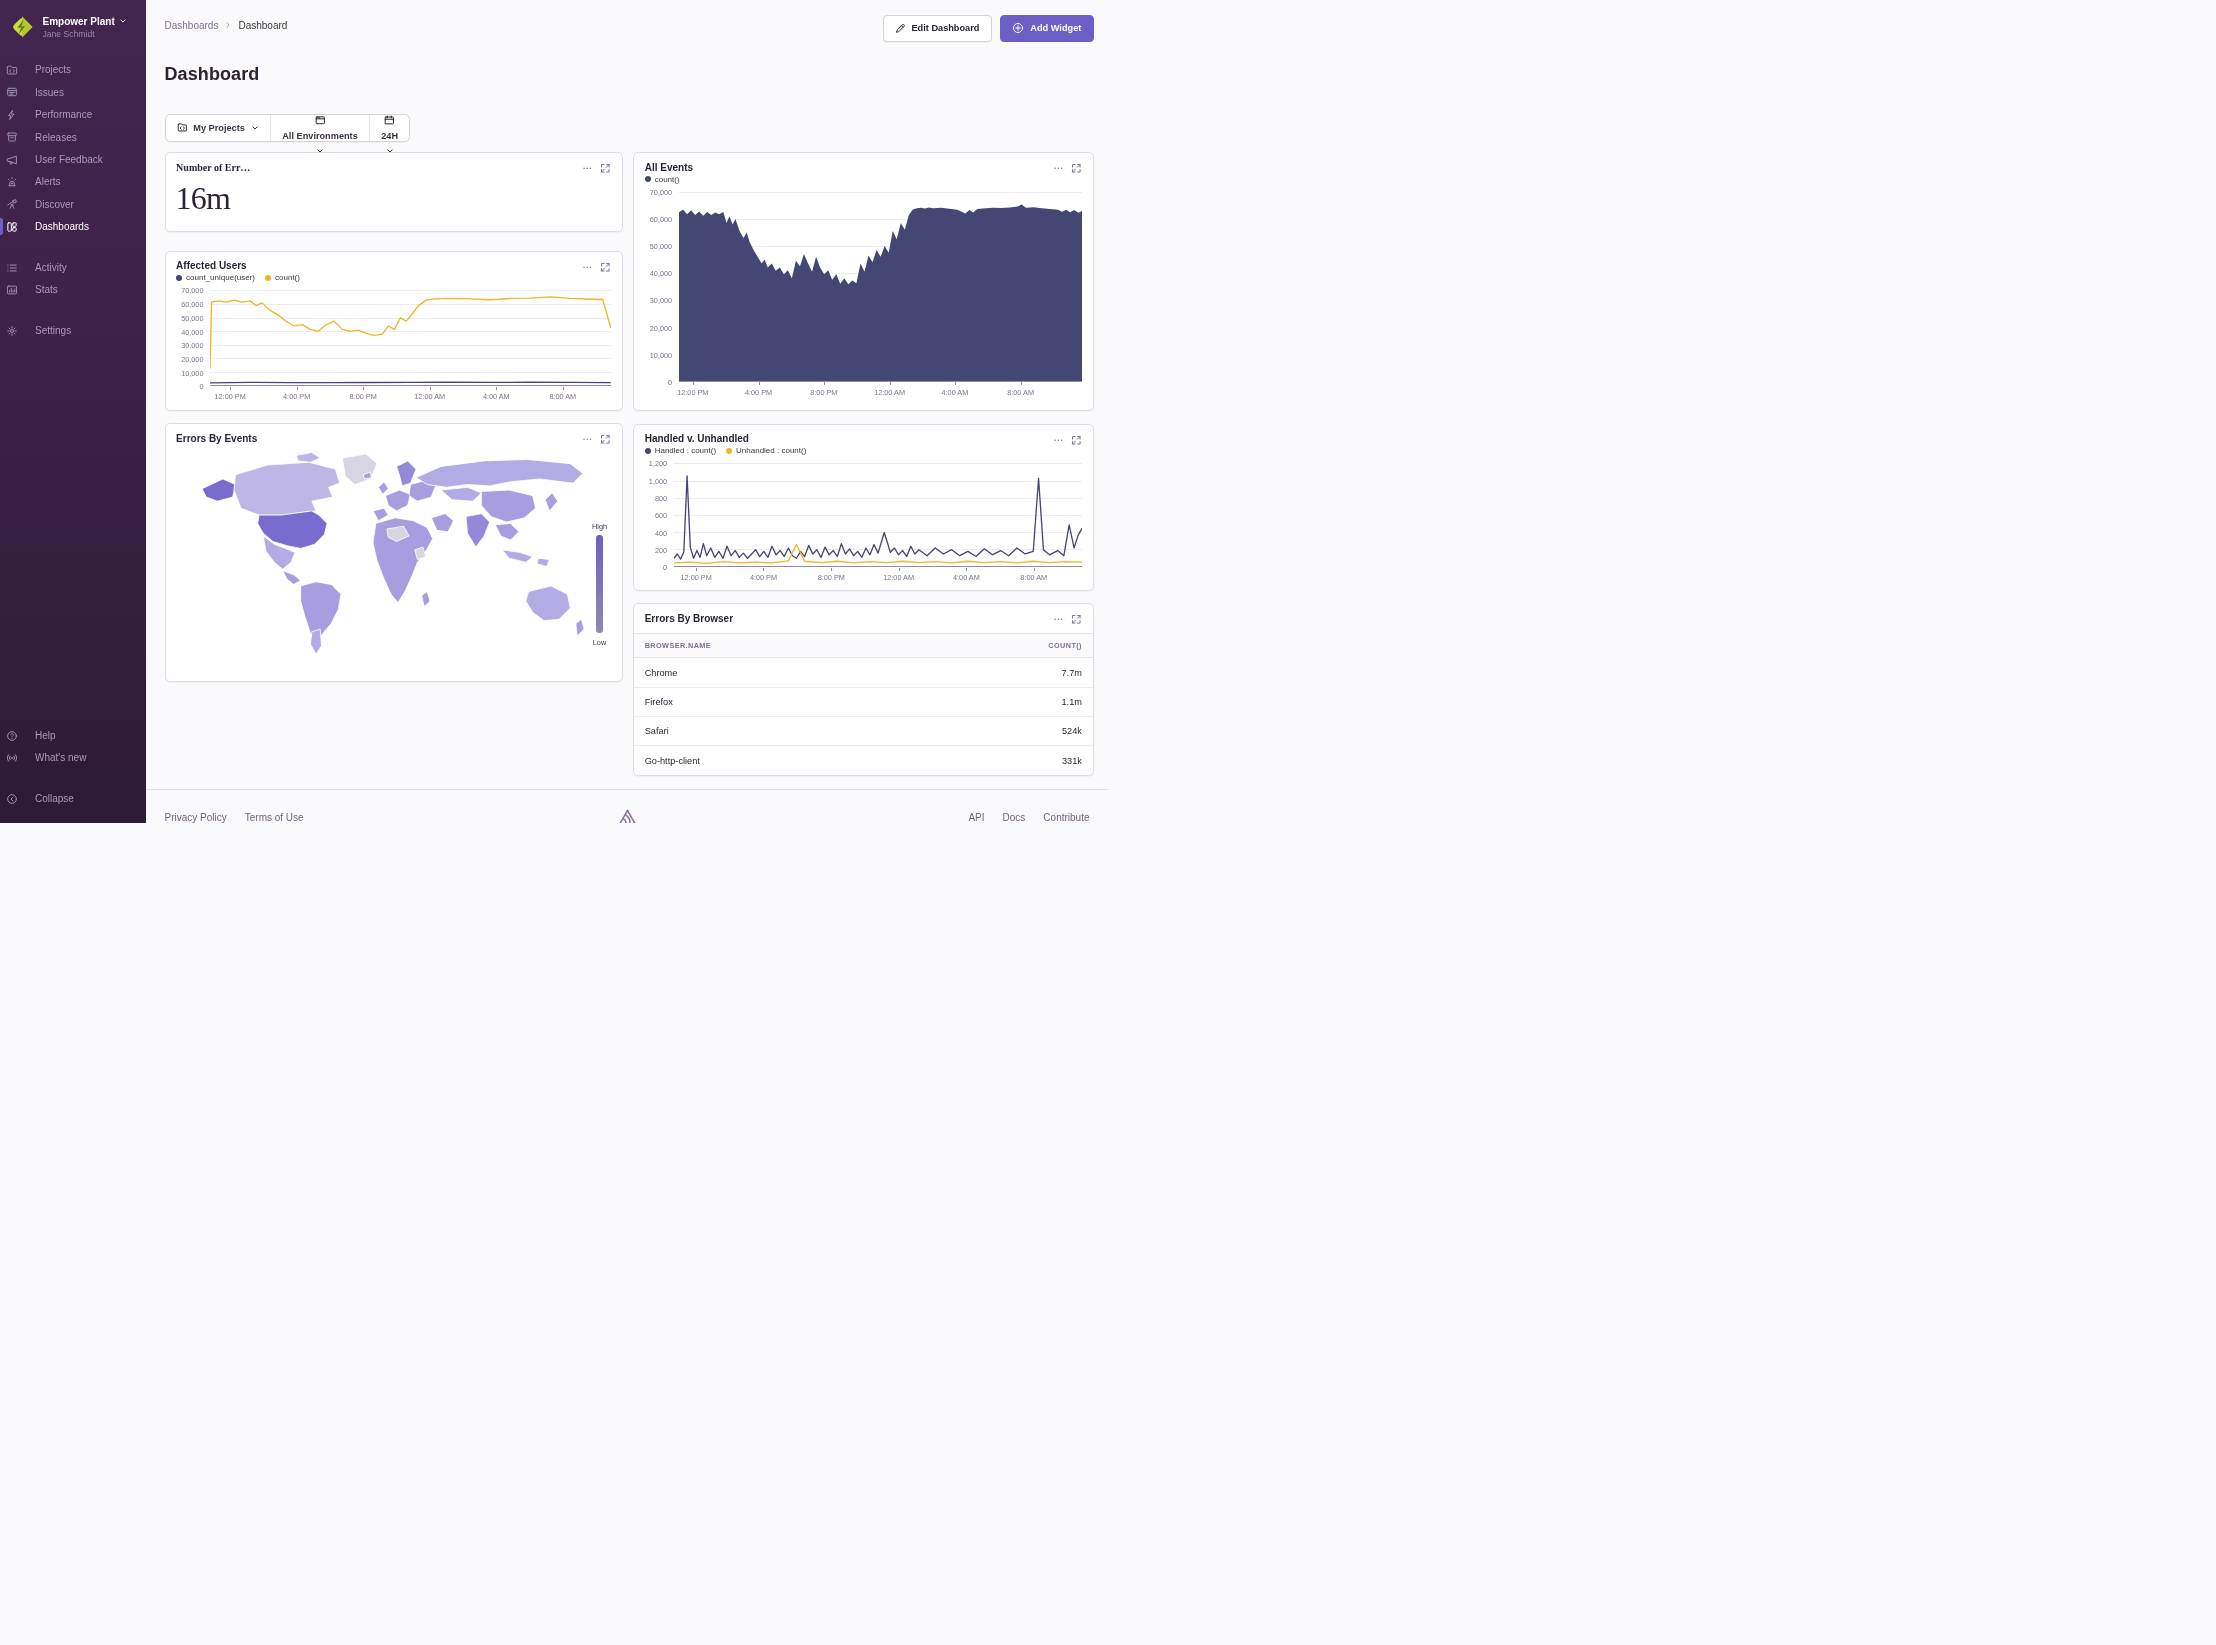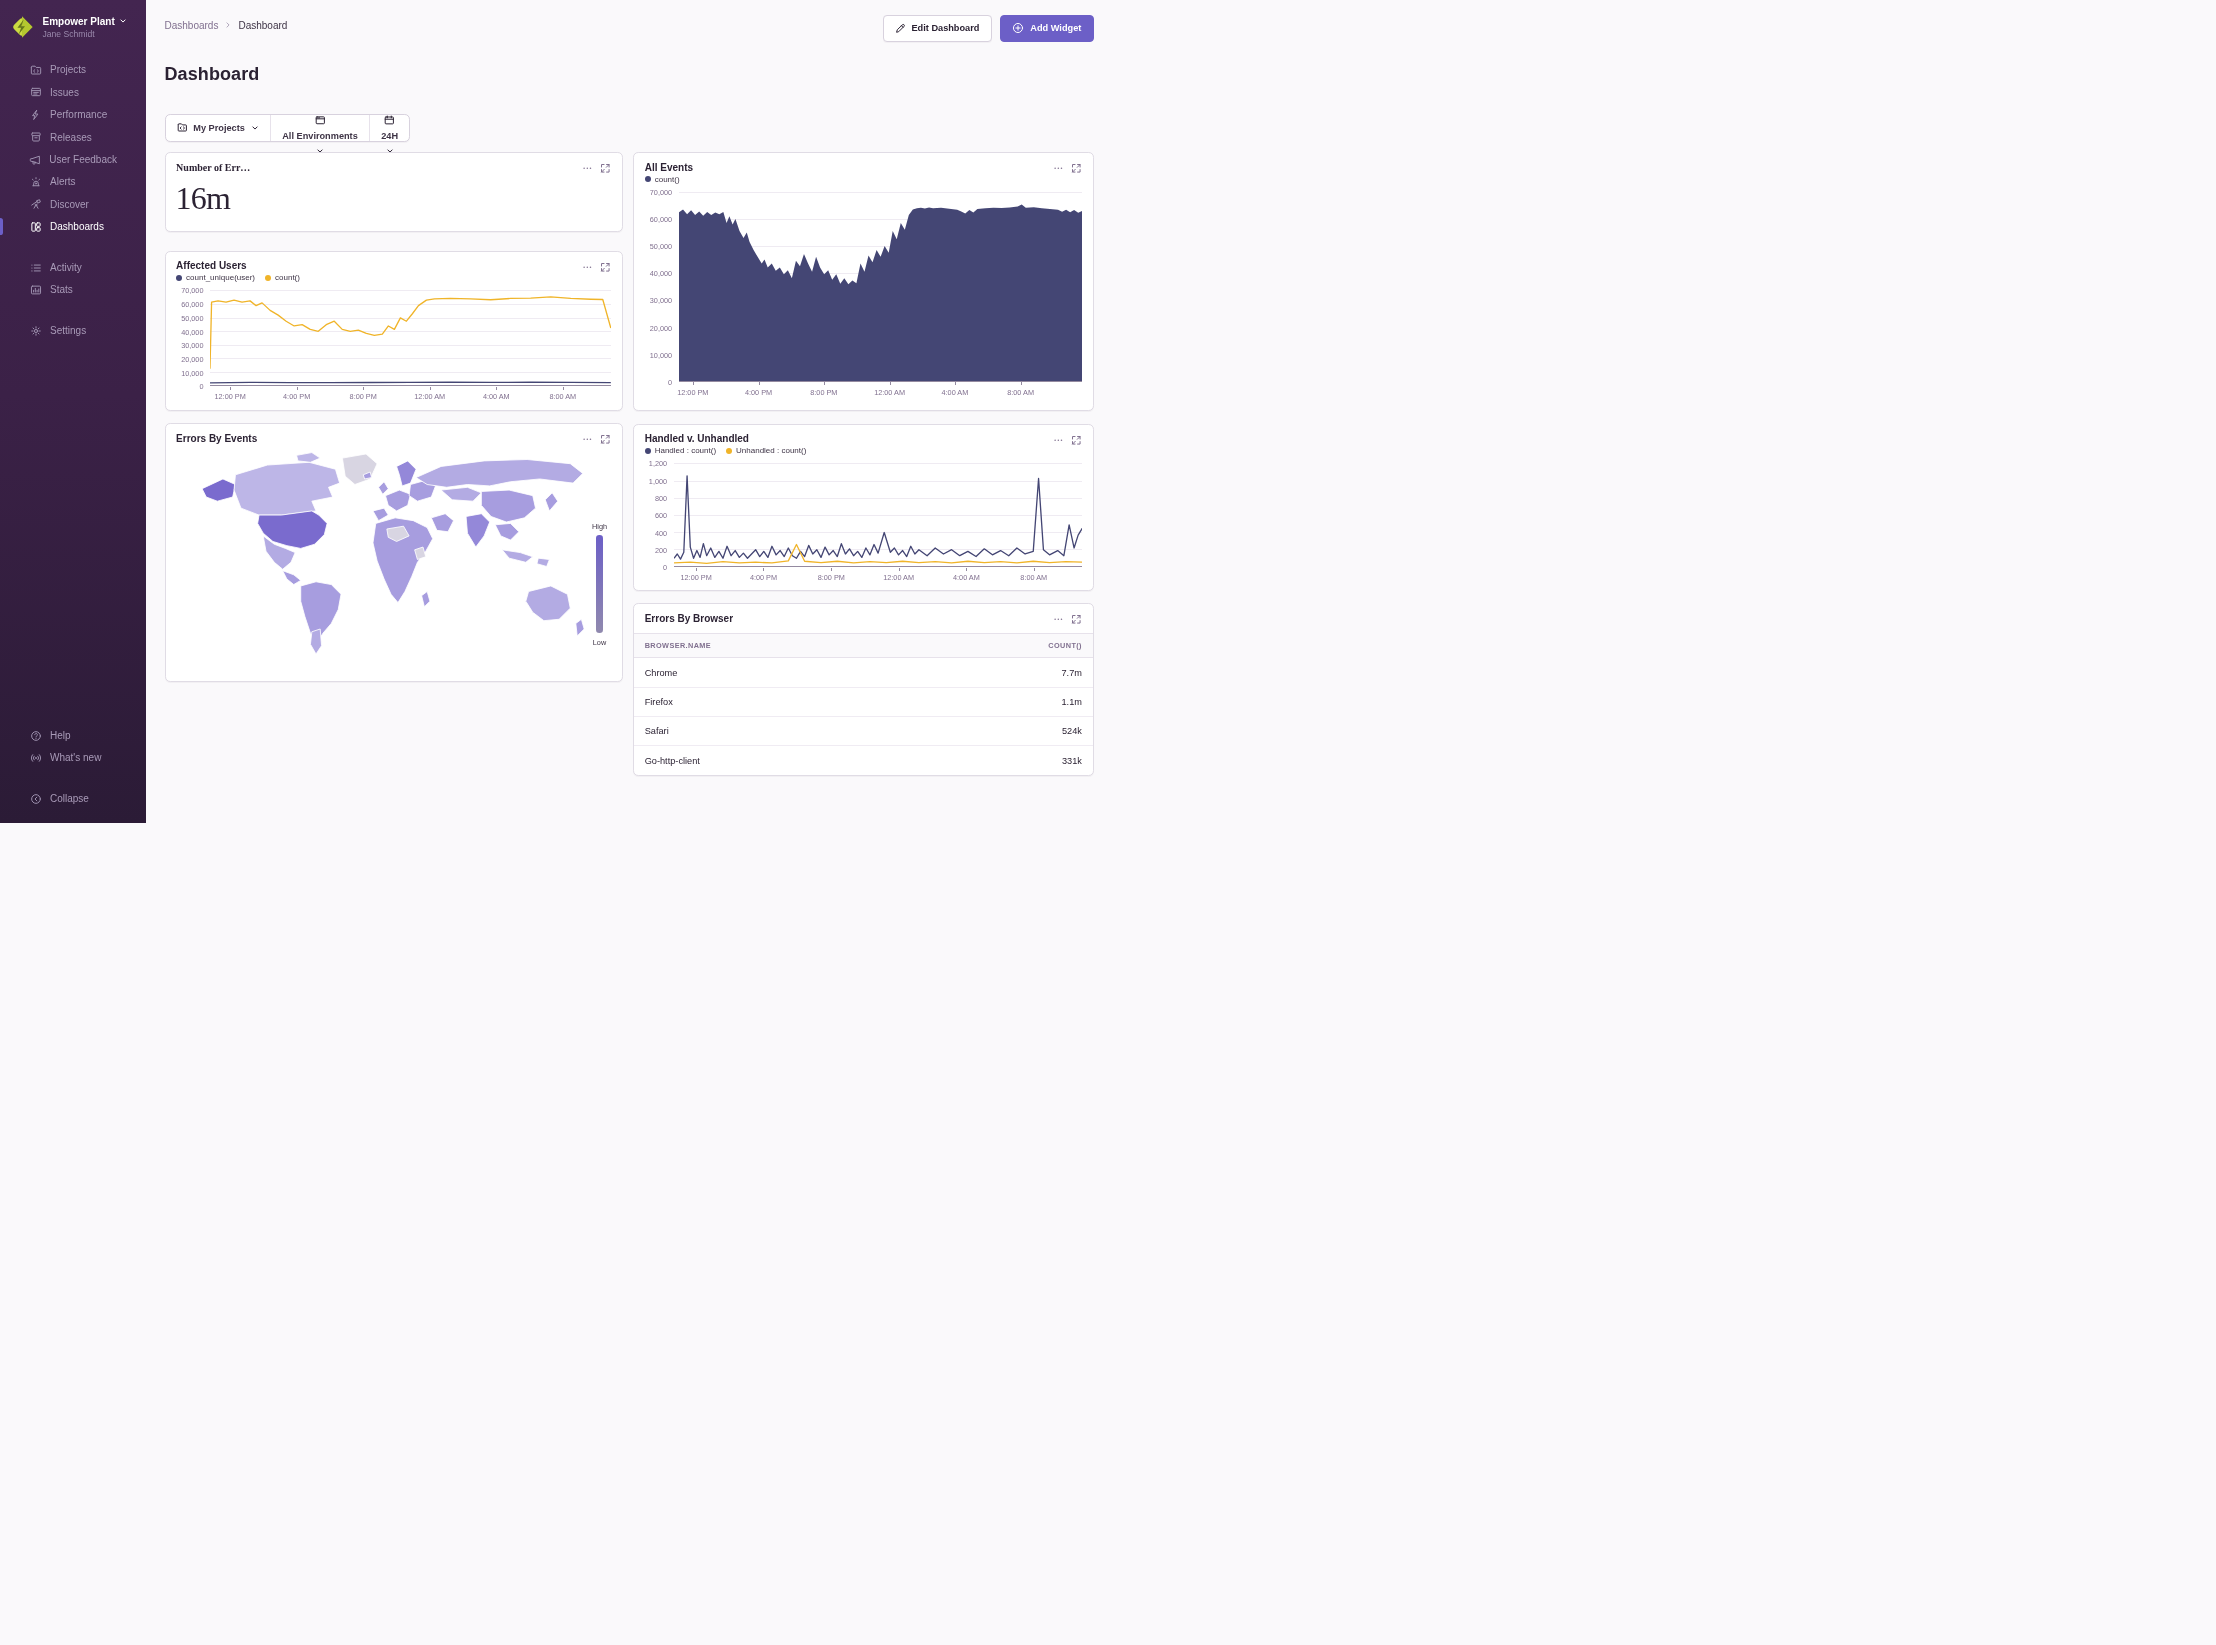--- a/index.html
+++ b/index.html
@@ -26,21 +26,21 @@
     color:#A99BB8;display:flex;flex-direction:column;padding:9.2px 0 13px;
   }
   .org{display:flex;gap:7.3px;padding:5.3px 9.2px;align-items:center;cursor:pointer;}
   .org-logo{width:26px;height:26px;flex-shrink:0;}
   .org-meta{min-width:0;}
   .org-name{font-weight:700;font-size:10px;color:#fff;display:flex;align-items:center;gap:4px;white-space:nowrap;}
   .org-sub{font-size:8.6px;color:#9A89AC;margin-top:2px;}
   .nav{margin-top:13px;display:flex;flex-direction:column;}
   .nav-gap{height:18.5px;}
   .nav-item{
-    height:22.4px;display:flex;align-items:center;gap:8px;padding:0 29px;
+    height:22.4px;display:flex;align-items:center;gap:17px;padding:0 5px;
     font-size:10px;color:#A99BB8;cursor:pointer;position:relative;white-space:nowrap;
   }
   .nav-item .icon{width:13px;height:13px;display:flex;align-items:center;justify-content:center;color:#9D90AE;}
   .nav-item.active{color:#fff;}
   .nav-item.active .icon{color:#fff;}
   .nav-item.active::before{
     content:"";position:absolute;left:0;top:2.6px;bottom:2.6px;width:3.3px;
     background:var(--accent);border-radius:0 2.6px 2.6px 0;
   }
   .side-footer{margin-top:auto;display:flex;flex-direction:column;}
@@ -721,16 +721,35 @@
                 <tr>
                   <td>Go-http-client</td>
                   <td class="num">331k</td>
                 </tr>
               </tbody>
           </table>
         </div>
       </div>
     </div>
 
+    <div class="footer">
+      <div class="f-left" id="footer-left">
+          <span class="f-link">Privacy Policy</span>
+          <span class="f-link">Terms of Use</span>
+        </div>
+      <span class="f-logo icon">
+        <svg width="21" height="19" viewBox="0 0 34 31" fill="none" stroke="currentColor" stroke-width="2.6" stroke-linecap="round" stroke-linejoin="round">
+          <path d="M17 4.2L29.5 25.8h-6.8"></path>
+          <path d="M17 4.2L4.5 25.8h6.6"></path>
+          <path d="M13.8 11.2a16.2 16.2 0 017.4 14.6"></path>
+          <path d="M10.2 17.4a9.4 9.4 0 014.6 8.4"></path>
+        </svg>
+      </span>
+      <div class="f-right" id="footer-right">
+          <span class="f-link">API</span>
+          <span class="f-link">Docs</span>
+          <span class="f-link">Contribute</span>
+        </div>
+    </div>
 
   </div>
 </div>
 
 
 </body></html>

